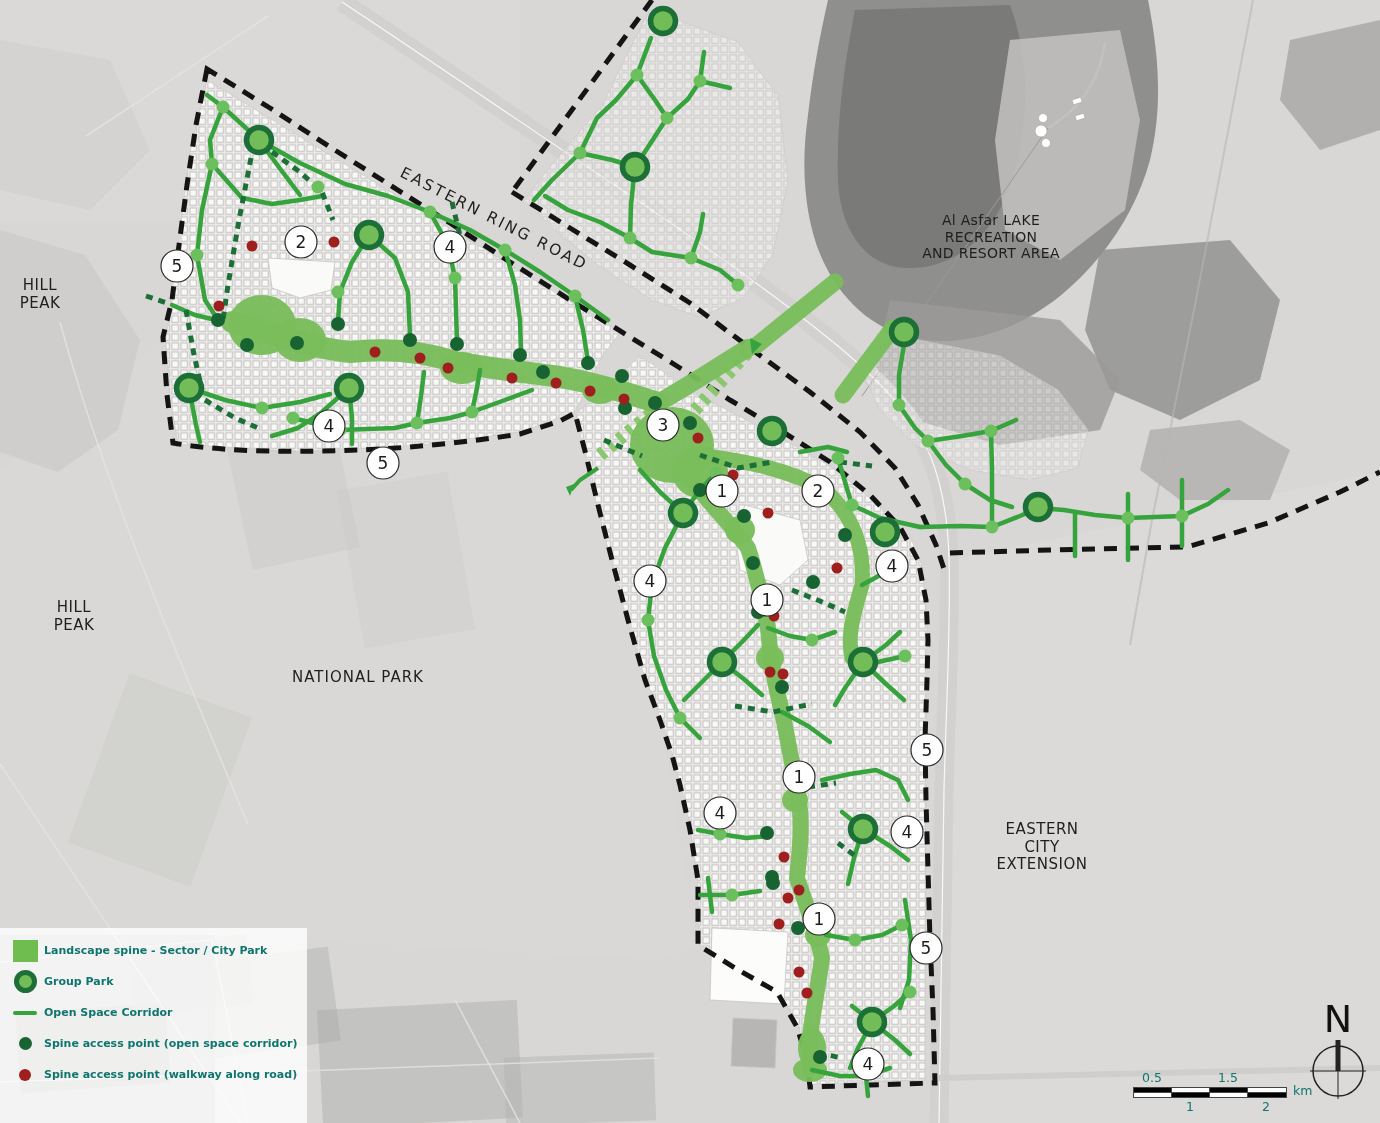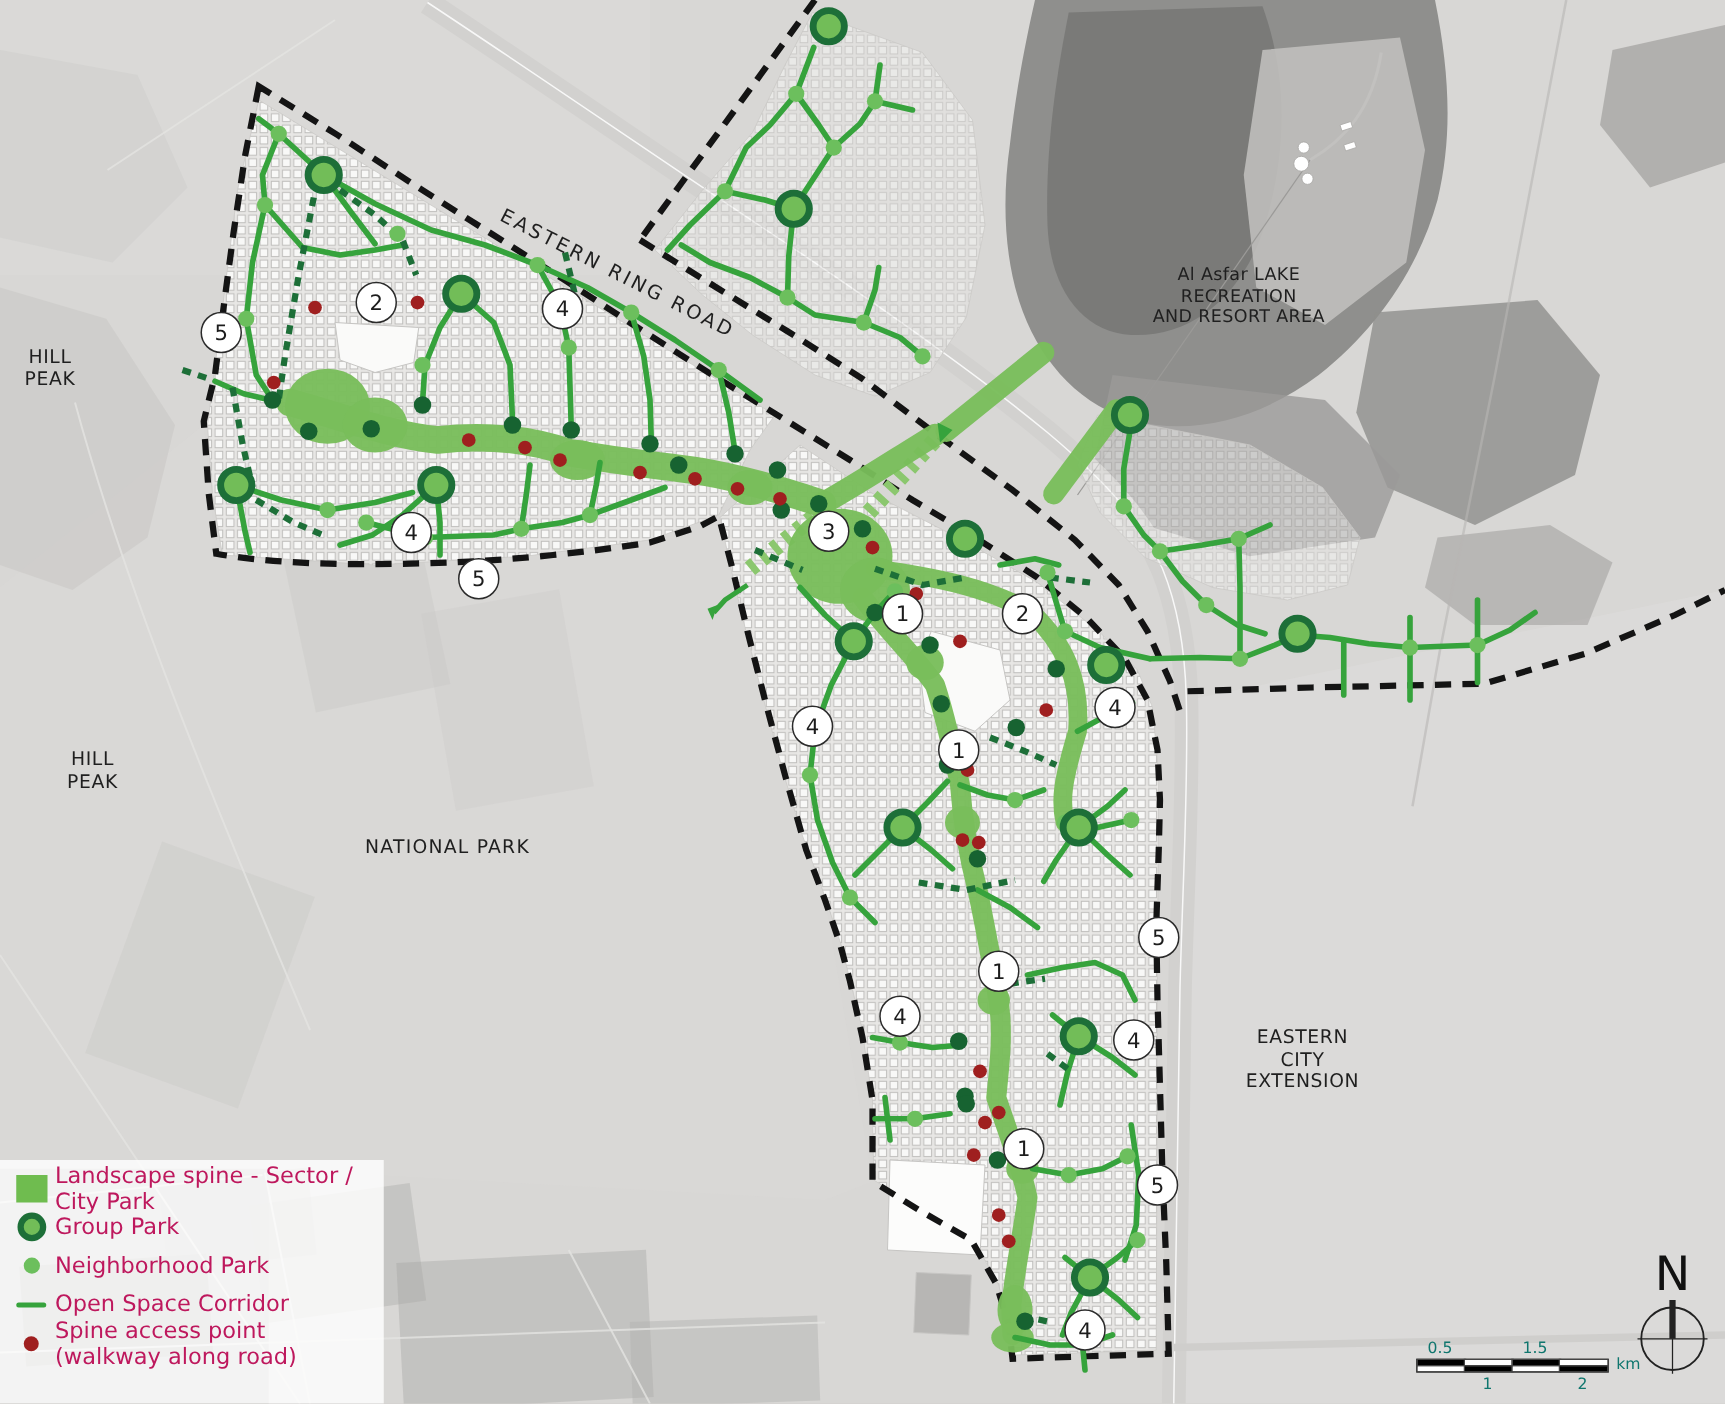--- a/index.html
+++ b/index.html
@@ -13,21 +13,21 @@
   .lbl-sector{font-size:15px;font-weight:500;letter-spacing:.5px;}
   .lbl-lake{font-size:14px;font-weight:400;letter-spacing:.3px;}
   .lbl-road{font-size:15.5px;font-weight:500;letter-spacing:2.5px;
             transform:translate(-50%,-50%) rotate(27deg);}
 
   
   #legend{position:absolute;left:0;top:928px;width:307px;height:195px;
           background:rgba(255,255,255,.82);box-sizing:border-box;padding:7px 8px 0 10px;}
   .lg-row{display:flex;align-items:center;height:31px;}
   .lg-sym{width:30px;display:flex;justify-content:center;align-items:center;flex:0 0 30px;}
-  .lg-txt{font-size:18px;color:#be185d;margin-left:4px;}
+  .lg-txt{font-size:11px;color:#0f766e;margin-left:4px;font-weight:bold;}
   .sym-spine{width:25px;height:22px;background:#6fbc4f;}
   .sym-group{width:13px;height:13px;border-radius:50%;background:#72bd58;border:5px solid #1d6f38;}
   .sym-nb{width:13px;height:13px;border-radius:50%;background:#6cbf5d;}
   .sym-corr{width:24px;height:4px;border-radius:2px;background:#36a33c;}
   .sym-dark{width:13px;height:13px;border-radius:50%;background:#176331;}
   .sym-red{width:12px;height:12px;border-radius:50%;background:#9f1f1f;}
 
   
   #scalebar{position:absolute;left:1131px;top:1070px;width:185px;height:46px;font-size:12.5px;color:#0f766e;}
   .sb-lab{position:absolute;transform:translateX(-50%);}
@@ -437,29 +437,29 @@
       <span class="lg-txt">Landscape spine - Sector / City Park</span>
     </div>
     <div class="lg-row">
       <span class="lg-sym">
           <span class="sym-group"></span>
         </span>
       <span class="lg-txt">Group Park</span>
     </div>
     <div class="lg-row">
       <span class="lg-sym">
-          <span class="sym-nb"></span>
-        </span>
-      <span class="lg-txt">Neighborhood Park</span>
-    </div>
-    <div class="lg-row">
-      <span class="lg-sym">
           <span class="sym-corr"></span>
         </span>
       <span class="lg-txt">Open Space Corridor</span>
+    </div>
+    <div class="lg-row">
+      <span class="lg-sym">
+          <span class="sym-dark"></span>
+        </span>
+      <span class="lg-txt">Spine access point (open space corridor)</span>
     </div>
     <div class="lg-row">
       <span class="lg-sym">
           <span class="sym-red"></span>
         </span>
       <span class="lg-txt">Spine access point (walkway along road)</span>
     </div>
   </div>
 
   <div id="scalebar">

